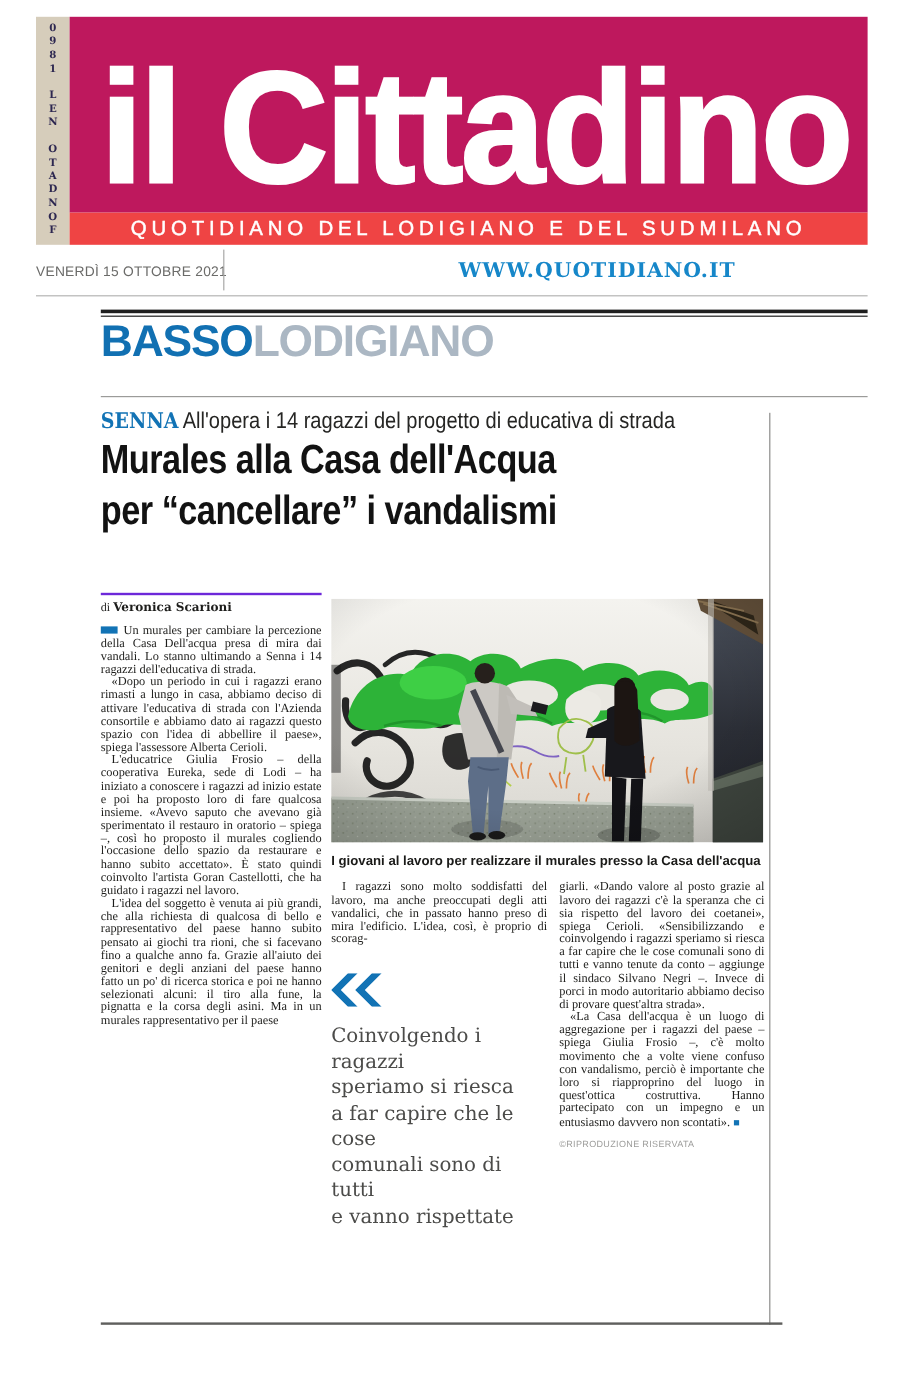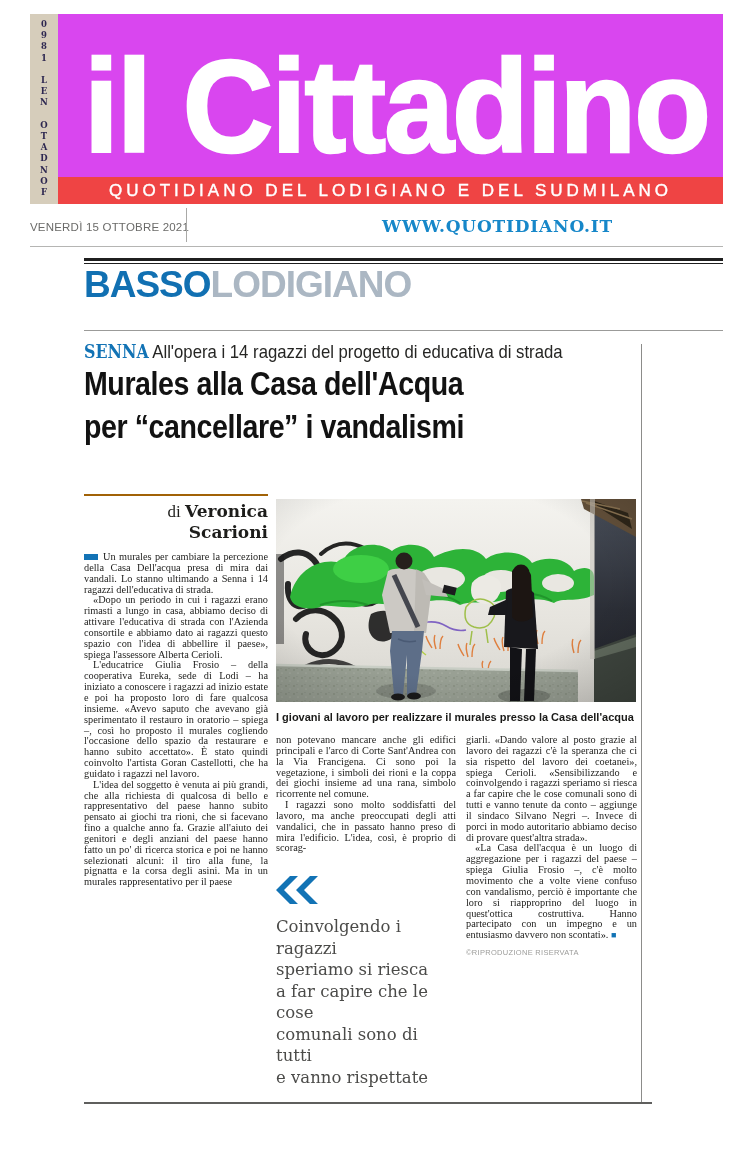--- a/index.html
+++ b/index.html
@@ -6,21 +6,21 @@
   body { background:#fff; }
   .page { position:relative; width:753px; height:1149px; background:#ffffff; overflow:hidden;
           font-family:"Liberation Serif", serif; }
 
   
   .masthead { position:absolute; left:30px; top:14px; width:693px; height:190px; display:flex; }
   .founded-strip { width:28px; height:190px; background:#d6cdbb; color:#2d2750;
     font-family:"DejaVu Serif", serif; font-weight:bold; font-size:8.5px; line-height:11.2px;
     text-align:center; padding-top:5px; white-space:pre-line; letter-spacing:0; }
   .m-right { flex:1; display:flex; flex-direction:column; }
-  .m-navy { position:relative; background:#d946ef; height:163px; overflow:hidden; }
+  .m-navy { position:relative; background:#be185d; height:163px; overflow:hidden; }
   .m-title { position:absolute; left:26px; bottom:18px; color:#ffffff;
     font-family:"Liberation Sans", sans-serif; font-weight:bold; font-size:132px; line-height:104px;
     letter-spacing:-2px; transform:scaleX(0.95); transform-origin:left bottom;
     -webkit-text-stroke:2.5px #ffffff; white-space:nowrap; }
   .m-red { background:#ef4444; height:27px; display:flex; align-items:center; justify-content:center; }
   .m-tagline { color:#ffffff; font-family:"Liberation Sans", sans-serif; font-size:17px;
     letter-spacing:4px; white-space:nowrap; -webkit-text-stroke:0.4px #ffffff; }
 
   
   .date-row { position:absolute; left:30px; top:208px; width:693px; height:36px; }
@@ -45,21 +45,21 @@
     transform:scaleX(0.88); transform-origin:left top; }
   .kicker-loc { font-family:"DejaVu Serif", serif; font-weight:bold; font-size:18px; color:#1273b5; }
   .kicker-rest { font-family:"Liberation Sans", sans-serif; font-size:19px; color:#262624; }
   .headline { position:absolute; left:84px; top:362px; width:680px;
     font-family:"Liberation Sans", sans-serif; font-weight:bold; font-size:34px; line-height:43px;
     color:#121212; letter-spacing:-0.5px; white-space:pre-line;
     transform:scaleX(0.84); transform-origin:left top; }
 
   
   .col1 { position:absolute; left:84px; top:494px; width:184px; }
-  .byline { border-top:2px solid #a16207; padding-top:5px; font-size:17px; color:#1d1d1b; margin-bottom:9px;text-align:right; }
+  .byline { border-top:2px solid #6d28d9; padding-top:5px; font-size:10px; color:#1d1d1b; margin-bottom:9px; }
   .byline-prefix { font-family:"Liberation Serif", serif; }
   .byline-author { font-family:"DejaVu Serif", serif; font-weight:bold; }
   .body-text p { font-size:10.3px; line-height:10.85px; text-align:justify; color:#1d1d1b; }
   .body-text p.indent { text-indent:9px; }
   .para-marker { display:inline-block; width:14px; height:6px; background:#1273b5; margin-right:5px; }
 
   .photo-block { position:absolute; left:276px; top:499px; width:360px; }
   .caption { margin-top:5px; font-family:"Liberation Sans", sans-serif; font-weight:bold;
     font-size:11px; line-height:13px; color:#1a1a18; }
 
@@ -248,21 +248,20 @@
         <path d="M234,148 L246,150 L244,202 L234,202 Z" fill="#121216"></path>
         <path d="M250,150 L260,150 L258,202 L248,202 Z" fill="#121216"></path>
       </g>
 
       <rect x="0" y="0" width="360" height="203" fill="url(#vign)"></rect>
     </svg>
     <div class="caption">I giovani al lavoro per realizzare il murales presso la Casa dell'acqua</div>
   </div>
 
   <div class="col2 body-text">
-    <p>non potevano mancare anche gli edifici principali e l'arco di Corte Sant'Andrea con la Via Francigena. Ci sono poi la vegetazione, i simboli dei rioni e la coppa dei giochi insieme ad una rana, simbolo ricorrente nel comune.</p>
     <p class="indent">I ragazzi sono molto soddisfatti del lavoro, ma anche preoccupati degli atti vandalici, che in passato hanno preso di mira l'edificio. L'idea, così, è proprio di scorag-</p>
     <div class="quote-mark">
       <svg width="46" height="28" viewBox="0 0 46 28">
         <polygon points="14,0 22,0 8,14 22,28 14,28 0,14" fill="#1273b5"></polygon>
         <polygon points="34,0 42,0 28,14 42,28 34,28 20,14" fill="#1273b5"></polygon>
       </svg>
     </div>
     <div class="quote-text">Coinvolgendo i ragazzi
 speriamo si riesca
 a far capire che le cose

